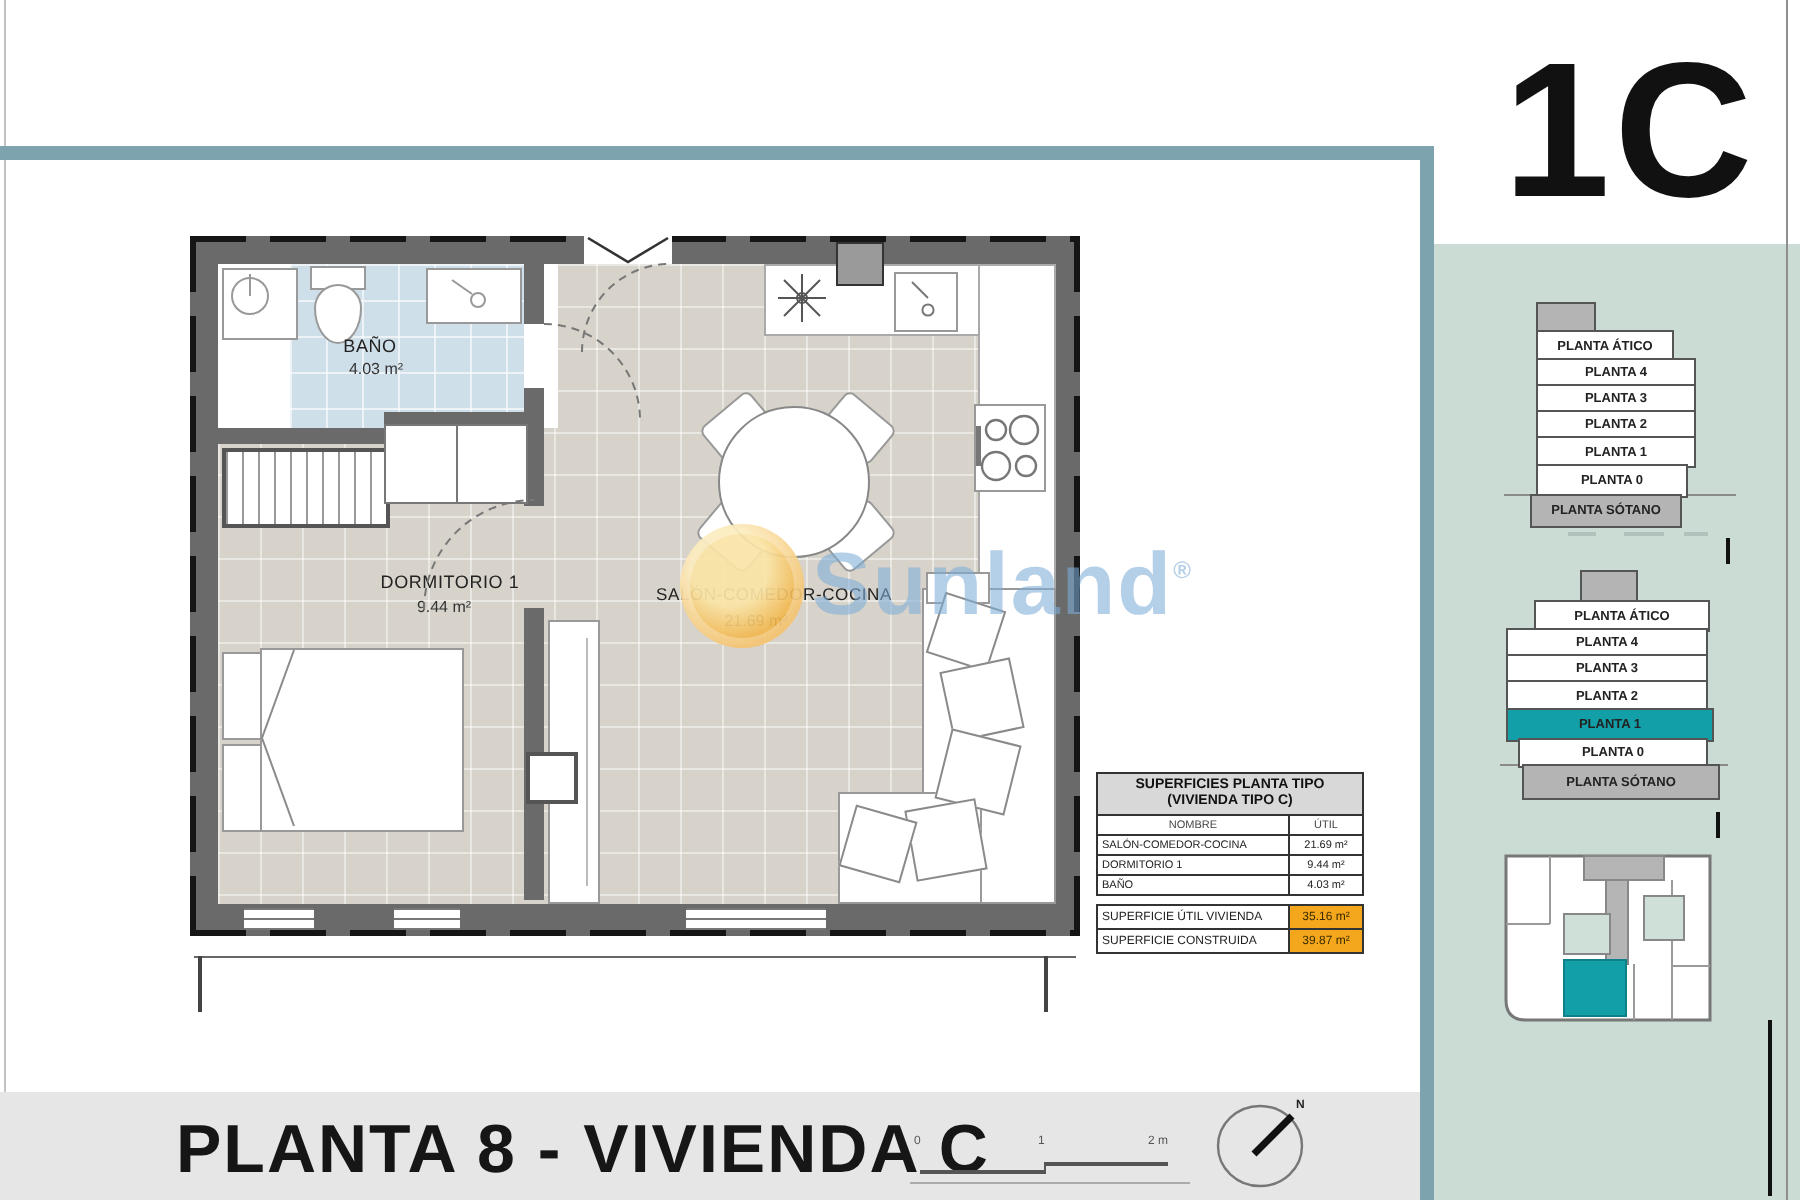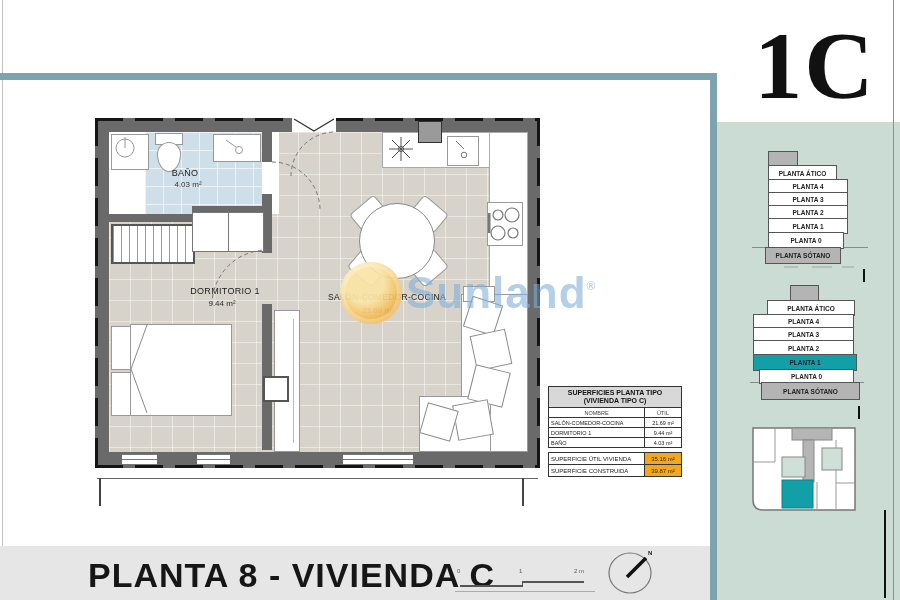--- a/index.html
+++ b/index.html
@@ -6,21 +6,21 @@
   body{width:900px;height:600px;position:relative;overflow:hidden;background:#ffffff;
        font-family:"Liberation Sans",sans-serif;}
   .abs{position:absolute;}
   
   #top-bar{left:0;top:73px;width:712px;height:7px;background:#7da4ae;}
   #vert-bar{left:710px;top:73px;width:7px;height:527px;background:#7da4ae;}
   #sidebar{left:717px;top:122px;width:183px;height:478px;background:#cadcd3;}
   #right-border{left:893px;top:0;width:1px;height:600px;background:#8f8f8f;}
   #left-border{left:2px;top:0;width:1px;height:600px;background:#c2c2c2;}
   #unit-code{left:730px;top:14px;width:170px;height:108px;text-align:center;
-             font-size:96px;font-weight:bold;color:#111;line-height:104px;letter-spacing:2px;font-family:Liberation Serif, serif;}
+             font-size:96px;font-weight:bold;color:#111;line-height:104px;letter-spacing:2px;}
   
   #plan{left:95px;top:118px;width:445px;height:362px;}
   .wall{background:#6a6a6a;}
   .dashH{background:repeating-linear-gradient(90deg,#151515 0 28px,transparent 28px 40px);}
   .dashV{background:repeating-linear-gradient(180deg,#151515 0 28px,transparent 28px 40px);}
   #floor{left:14px;top:14px;width:417px;height:320px;background-color:#d7d3ca;
     background-image:linear-gradient(rgba(255,255,255,.45) 1px,transparent 1px),
                      linear-gradient(90deg,rgba(255,255,255,.45) 1px,transparent 1px);
     background-size:21px 21px;}
   #bath-white{left:14px;top:14px;width:170px;height:82px;background:#fff;}

